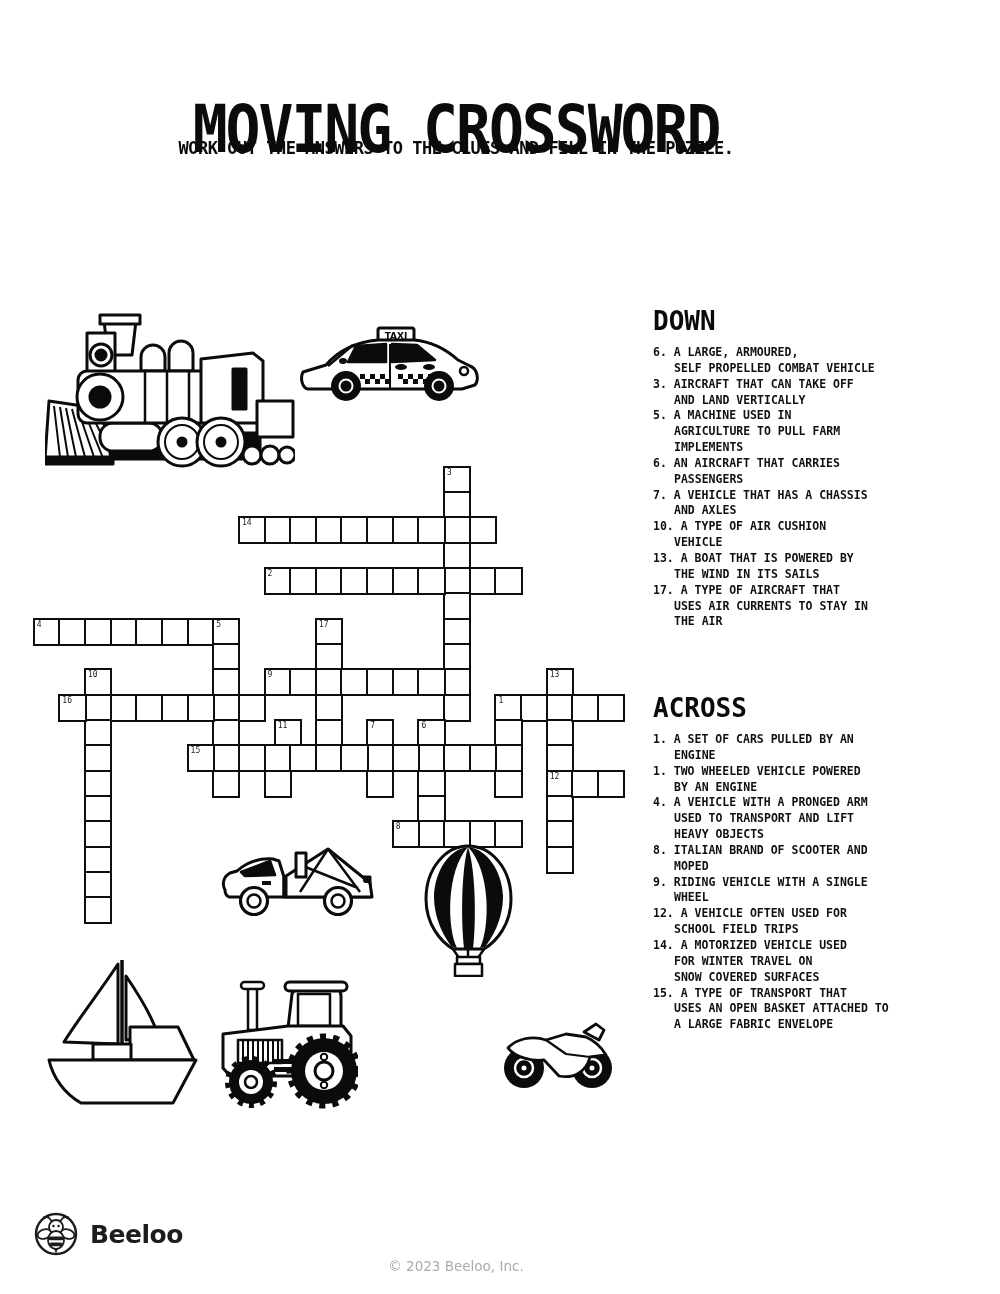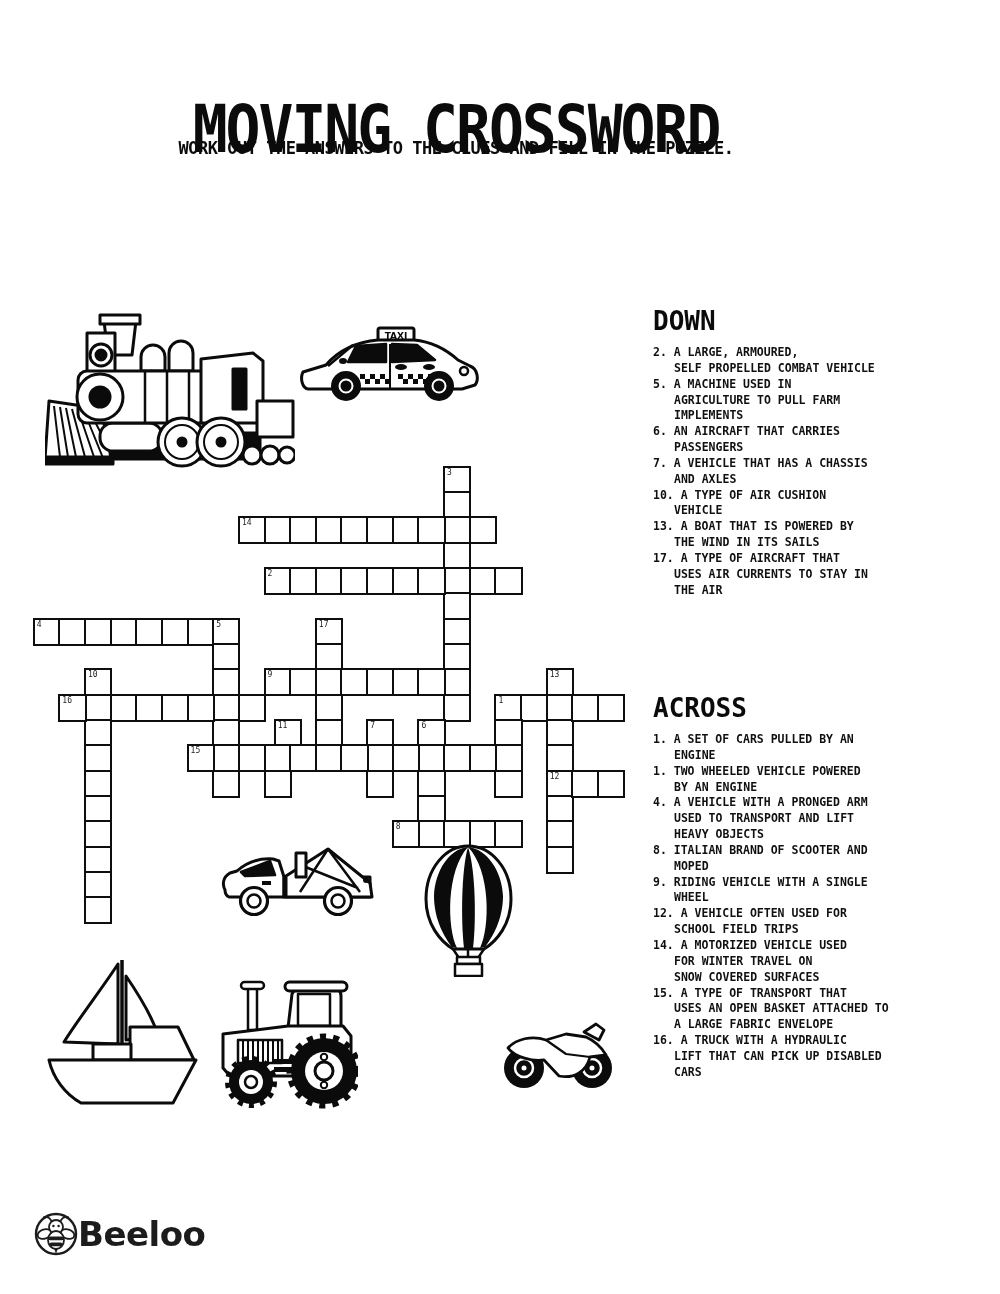--- a/index.html
+++ b/index.html
@@ -15,22 +15,22 @@
   .grid{position:absolute;left:32.7px;top:465.5px;}
   .cell{position:absolute;background:#fff;border:2.6px solid #0e0e0e;box-sizing:border-box;}
   .cnum{position:absolute;top:0;left:2px;font-family:"DejaVu Sans Mono",monospace;
         font-size:8px;font-weight:400;color:#222;line-height:9px;}
   .clues{position:absolute;width:320px;left:653px;}
   .clues h2{margin:0 0 9px 0;font-family:"DejaVu Sans Mono",monospace;font-weight:900;
             font-size:26px;letter-spacing:0;color:#0b0b0b;transform-origin:left;transform:scaleY(1.05);}
   .clue{margin:0;font-family:"DejaVu Sans Mono",monospace;font-weight:bold;font-size:11.5px;
         line-height:15.85px;white-space:pre-line;padding-left:21px;text-indent:-21px;color:#101010;}
   .brandrow{position:absolute;left:34px;top:1212px;display:flex;align-items:center;}
-  .brandname{font-family:"DejaVu Sans",sans-serif;font-weight:bold;font-size:34px;
-             color:#1c1c1c;letter-spacing:-0.5px;}
+  .brandname{font-family:"DejaVu Sans",sans-serif;font-weight:bold;font-size:25px;
+             color:#1c1c1c;margin-left:12px;letter-spacing:-0.5px;}
   .copyright{position:absolute;top:1258px;left:0;width:100%;text-align:center;
              font-size:13.5px;color:#ababab;}
   .qrbox{position:absolute;left:914px;top:1200px;width:56px;text-align:center;}
   .qrcaption{font-size:12px;color:#b5b5b5;margin-top:3px;font-family:"DejaVu Sans",sans-serif;}
   svg{display:block;}
 </style>
 </head>
 <body>
 
 <div class="page">
@@ -251,22 +251,24 @@
         <span class="cnum">8</span>
       </div>
       <div class="cell" style="left: 410.4px; top: 354.9px; width: 28.25px; height: 27.95px;"></div>
       <div class="cell" style="left: 436.05px; top: 354.9px; width: 28.25px; height: 27.95px;"></div>
       <div class="cell" style="left: 461.7px; top: 354.9px; width: 28.25px; height: 27.95px;"></div>
     </div>
 
   <div class="clues" style="top:306px;">
     <h2>DOWN</h2>
     <div>
-        <p class="clue">2. A LARGE, ARMOURED,
+        <p class="clue">6. A LARGE, ARMOURED,
 SELF PROPELLED COMBAT VEHICLE</p>
+        <p class="clue">3. AIRCRAFT THAT CAN TAKE OFF
+AND LAND VERTICALLY</p>
         <p class="clue">5. A MACHINE USED IN
 AGRICULTURE TO PULL FARM
 IMPLEMENTS</p>
         <p class="clue">6. AN AIRCRAFT THAT CARRIES
 PASSENGERS</p>
         <p class="clue">7. A VEHICLE THAT HAS A CHASSIS
 AND AXLES</p>
         <p class="clue">10. A TYPE OF AIR CUSHION
 VEHICLE</p>
         <p class="clue">13. A BOAT THAT IS POWERED BY
@@ -292,23 +294,20 @@
         <p class="clue">9. RIDING VEHICLE WITH A SINGLE
 WHEEL</p>
         <p class="clue">12. A VEHICLE OFTEN USED FOR
 SCHOOL FIELD TRIPS</p>
         <p class="clue">14. A MOTORIZED VEHICLE USED
 FOR WINTER TRAVEL ON
 SNOW COVERED SURFACES</p>
         <p class="clue">15. A TYPE OF TRANSPORT THAT
 USES AN OPEN BASKET ATTACHED TO
 A LARGE FABRIC ENVELOPE</p>
-        <p class="clue">16. A TRUCK WITH A HYDRAULIC
-LIFT THAT CAN PICK UP DISABLED
-CARS</p>
       </div>
   </div>
 
   <svg class="illus" style="left:220px;top:844px;" width="165" height="74" viewBox="0 0 165 74">
     <g stroke="#0b0b0b" fill="#fff" stroke-width="3" stroke-linejoin="round">
       <path d="M5,46 C2,40 3,33 10,29 L17,27 C27,18 39,14 53,15 L59,17 L64,33 L64,53 L9,53 C5,51 5,48 5,46 Z"></path>
       <polygon points="21,28 50,17 55,31 25,32" fill="#0b0b0b" stroke-width="2.5"></polygon>
       <rect x="64" y="33" width="86" height="20"></rect>
       <polygon points="66,32 108,5 150,39 152,53 66,53"></polygon>
       <path d="M108,5 L80,48 M108,5 L140,48 M78,20 L138,44" stroke-width="2.5" fill="none"></path>
@@ -404,20 +403,21 @@
       <circle cx="19.4" cy="14" r="1.2" fill="#1c1c1c"></circle>
         <circle cx="24.6" cy="14" r="1.2" fill="#1c1c1c"></circle>
       <ellipse cx="22" cy="28" rx="8" ry="9" fill="#fff" stroke="#1c1c1c" stroke-width="1.8"></ellipse>
       <rect x="14.6" y="24.5" width="14.8" height="3.8" rx="1.9" fill="#1c1c1c"></rect>
       <rect x="15.4" y="30.5" width="13.2" height="3.8" rx="1.9" fill="#1c1c1c"></rect>
       <polygon points="20,36.5 24,36.5 22,41.5" fill="#1c1c1c"></polygon>
     </svg>
     <span class="brandname">Beeloo</span>
   </div>
 
+  <div class="copyright">© 2023 Beeloo, Inc.</div>
 
   <div class="qrbox">
     <svg id="qr" width="52" height="52" viewBox="0 0 52 52" style="margin:0 auto;">
         <path d="M0.00,0.00h2.48v2.48h-2.48zM2.48,0.00h2.48v2.48h-2.48zM4.95,0.00h2.48v2.48h-2.48zM7.43,0.00h2.48v2.48h-2.48zM9.90,0.00h2.48v2.48h-2.48zM12.38,0.00h2.48v2.48h-2.48zM14.86,0.00h2.48v2.48h-2.48zM0.00,2.48h2.48v2.48h-2.48zM14.86,2.48h2.48v2.48h-2.48zM0.00,4.95h2.48v2.48h-2.48zM4.95,4.95h2.48v2.48h-2.48zM7.43,4.95h2.48v2.48h-2.48zM9.90,4.95h2.48v2.48h-2.48zM14.86,4.95h2.48v2.48h-2.48zM0.00,7.43h2.48v2.48h-2.48zM4.95,7.43h2.48v2.48h-2.48zM7.43,7.43h2.48v2.48h-2.48zM9.90,7.43h2.48v2.48h-2.48zM14.86,7.43h2.48v2.48h-2.48zM0.00,9.90h2.48v2.48h-2.48zM4.95,9.90h2.48v2.48h-2.48zM7.43,9.90h2.48v2.48h-2.48zM9.90,9.90h2.48v2.48h-2.48zM14.86,9.90h2.48v2.48h-2.48zM0.00,12.38h2.48v2.48h-2.48zM14.86,12.38h2.48v2.48h-2.48zM0.00,14.86h2.48v2.48h-2.48zM2.48,14.86h2.48v2.48h-2.48zM4.95,14.86h2.48v2.48h-2.48zM7.43,14.86h2.48v2.48h-2.48zM9.90,14.86h2.48v2.48h-2.48zM12.38,14.86h2.48v2.48h-2.48zM14.86,14.86h2.48v2.48h-2.48zM34.67,0.00h2.48v2.48h-2.48zM37.14,0.00h2.48v2.48h-2.48zM39.62,0.00h2.48v2.48h-2.48zM42.10,0.00h2.48v2.48h-2.48zM44.57,0.00h2.48v2.48h-2.48zM47.05,0.00h2.48v2.48h-2.48zM49.52,0.00h2.48v2.48h-2.48zM34.67,2.48h2.48v2.48h-2.48zM49.52,2.48h2.48v2.48h-2.48zM34.67,4.95h2.48v2.48h-2.48zM39.62,4.95h2.48v2.48h-2.48zM42.10,4.95h2.48v2.48h-2.48zM44.57,4.95h2.48v2.48h-2.48zM49.52,4.95h2.48v2.48h-2.48zM34.67,7.43h2.48v2.48h-2.48zM39.62,7.43h2.48v2.48h-2.48zM42.10,7.43h2.48v2.48h-2.48zM44.57,7.43h2.48v2.48h-2.48zM49.52,7.43h2.48v2.48h-2.48zM34.67,9.90h2.48v2.48h-2.48zM39.62,9.90h2.48v2.48h-2.48zM42.10,9.90h2.48v2.48h-2.48zM44.57,9.90h2.48v2.48h-2.48zM49.52,9.90h2.48v2.48h-2.48zM34.67,12.38h2.48v2.48h-2.48zM49.52,12.38h2.48v2.48h-2.48zM34.67,14.86h2.48v2.48h-2.48zM37.14,14.86h2.48v2.48h-2.48zM39.62,14.86h2.48v2.48h-2.48zM42.10,14.86h2.48v2.48h-2.48zM44.57,14.86h2.48v2.48h-2.48zM47.05,14.86h2.48v2.48h-2.48zM49.52,14.86h2.48v2.48h-2.48zM0.00,34.67h2.48v2.48h-2.48zM2.48,34.67h2.48v2.48h-2.48zM4.95,34.67h2.48v2.48h-2.48zM7.43,34.67h2.48v2.48h-2.48zM9.90,34.67h2.48v2.48h-2.48zM12.38,34.67h2.48v2.48h-2.48zM14.86,34.67h2.48v2.48h-2.48zM0.00,37.14h2.48v2.48h-2.48zM14.86,37.14h2.48v2.48h-2.48zM0.00,39.62h2.48v2.48h-2.48zM4.95,39.62h2.48v2.48h-2.48zM7.43,39.62h2.48v2.48h-2.48zM9.90,39.62h2.48v2.48h-2.48zM14.86,39.62h2.48v2.48h-2.48zM0.00,42.10h2.48v2.48h-2.48zM4.95,42.10h2.48v2.48h-2.48zM7.43,42.10h2.48v2.48h-2.48zM9.90,42.10h2.48v2.48h-2.48zM14.86,42.10h2.48v2.48h-2.48zM0.00,44.57h2.48v2.48h-2.48zM4.95,44.57h2.48v2.48h-2.48zM7.43,44.57h2.48v2.48h-2.48zM9.90,44.57h2.48v2.48h-2.48zM14.86,44.57h2.48v2.48h-2.48zM0.00,47.05h2.48v2.48h-2.48zM14.86,47.05h2.48v2.48h-2.48zM0.00,49.52h2.48v2.48h-2.48zM2.48,49.52h2.48v2.48h-2.48zM4.95,49.52h2.48v2.48h-2.48zM7.43,49.52h2.48v2.48h-2.48zM9.90,49.52h2.48v2.48h-2.48zM12.38,49.52h2.48v2.48h-2.48zM14.86,49.52h2.48v2.48h-2.48zM19.81,0.00h2.48v2.48h-2.48zM22.29,0.00h2.48v2.48h-2.48zM24.76,0.00h2.48v2.48h-2.48zM27.24,0.00h2.48v2.48h-2.48zM24.76,2.48h2.48v2.48h-2.48zM27.24,2.48h2.48v2.48h-2.48zM29.71,2.48h2.48v2.48h-2.48zM19.81,4.95h2.48v2.48h-2.48zM22.29,4.95h2.48v2.48h-2.48zM24.76,4.95h2.48v2.48h-2.48zM29.71,4.95h2.48v2.48h-2.48zM19.81,7.43h2.48v2.48h-2.48zM19.81,9.90h2.48v2.48h-2.48zM22.29,9.90h2.48v2.48h-2.48zM24.76,9.90h2.48v2.48h-2.48zM27.24,9.90h2.48v2.48h-2.48zM29.71,9.90h2.48v2.48h-2.48zM19.81,12.38h2.48v2.48h-2.48zM22.29,12.38h2.48v2.48h-2.48zM24.76,12.38h2.48v2.48h-2.48zM19.81,14.86h2.48v2.48h-2.48zM22.29,17.33h2.48v2.48h-2.48zM24.76,17.33h2.48v2.48h-2.48zM27.24,17.33h2.48v2.48h-2.48zM29.71,17.33h2.48v2.48h-2.48zM7.43,19.81h2.48v2.48h-2.48zM9.90,19.81h2.48v2.48h-2.48zM12.38,19.81h2.48v2.48h-2.48zM14.86,19.81h2.48v2.48h-2.48zM17.33,19.81h2.48v2.48h-2.48zM24.76,19.81h2.48v2.48h-2.48zM32.19,19.81h2.48v2.48h-2.48zM37.14,19.81h2.48v2.48h-2.48zM39.62,19.81h2.48v2.48h-2.48zM0.00,22.29h2.48v2.48h-2.48zM4.95,22.29h2.48v2.48h-2.48zM7.43,22.29h2.48v2.48h-2.48zM14.86,22.29h2.48v2.48h-2.48zM17.33,22.29h2.48v2.48h-2.48zM19.81,22.29h2.48v2.48h-2.48zM24.76,22.29h2.48v2.48h-2.48zM27.24,22.29h2.48v2.48h-2.48zM32.19,22.29h2.48v2.48h-2.48zM37.14,22.29h2.48v2.48h-2.48zM42.10,22.29h2.48v2.48h-2.48zM0.00,24.76h2.48v2.48h-2.48zM2.48,24.76h2.48v2.48h-2.48zM7.43,24.76h2.48v2.48h-2.48zM12.38,24.76h2.48v2.48h-2.48zM17.33,24.76h2.48v2.48h-2.48zM29.71,24.76h2.48v2.48h-2.48zM32.19,24.76h2.48v2.48h-2.48zM39.62,24.76h2.48v2.48h-2.48zM44.57,24.76h2.48v2.48h-2.48zM47.05,24.76h2.48v2.48h-2.48zM0.00,27.24h2.48v2.48h-2.48zM2.48,27.24h2.48v2.48h-2.48zM12.38,27.24h2.48v2.48h-2.48zM17.33,27.24h2.48v2.48h-2.48zM19.81,27.24h2.48v2.48h-2.48zM24.76,27.24h2.48v2.48h-2.48zM29.71,27.24h2.48v2.48h-2.48zM42.10,27.24h2.48v2.48h-2.48zM2.48,29.71h2.48v2.48h-2.48zM4.95,29.71h2.48v2.48h-2.48zM7.43,29.71h2.48v2.48h-2.48zM9.90,29.71h2.48v2.48h-2.48zM17.33,29.71h2.48v2.48h-2.48zM32.19,29.71h2.48v2.48h-2.48zM37.14,29.71h2.48v2.48h-2.48zM44.57,29.71h2.48v2.48h-2.48zM47.05,29.71h2.48v2.48h-2.48zM49.52,29.71h2.48v2.48h-2.48zM24.76,32.19h2.48v2.48h-2.48zM34.67,32.19h2.48v2.48h-2.48zM37.14,32.19h2.48v2.48h-2.48zM47.05,32.19h2.48v2.48h-2.48zM22.29,34.67h2.48v2.48h-2.48zM39.62,34.67h2.48v2.48h-2.48zM44.57,34.67h2.48v2.48h-2.48zM47.05,34.67h2.48v2.48h-2.48zM19.81,37.14h2.48v2.48h-2.48zM27.24,37.14h2.48v2.48h-2.48zM29.71,37.14h2.48v2.48h-2.48zM32.19,37.14h2.48v2.48h-2.48zM34.67,37.14h2.48v2.48h-2.48zM37.14,37.14h2.48v2.48h-2.48zM39.62,37.14h2.48v2.48h-2.48zM47.05,37.14h2.48v2.48h-2.48zM19.81,39.62h2.48v2.48h-2.48zM27.24,39.62h2.48v2.48h-2.48zM29.71,39.62h2.48v2.48h-2.48zM32.19,39.62h2.48v2.48h-2.48zM37.14,39.62h2.48v2.48h-2.48zM44.57,39.62h2.48v2.48h-2.48zM47.05,39.62h2.48v2.48h-2.48zM29.71,42.10h2.48v2.48h-2.48zM37.14,42.10h2.48v2.48h-2.48zM39.62,42.10h2.48v2.48h-2.48zM42.10,42.10h2.48v2.48h-2.48zM47.05,42.10h2.48v2.48h-2.48zM27.24,44.57h2.48v2.48h-2.48zM32.19,44.57h2.48v2.48h-2.48zM39.62,44.57h2.48v2.48h-2.48zM44.57,44.57h2.48v2.48h-2.48zM29.71,47.05h2.48v2.48h-2.48zM34.67,47.05h2.48v2.48h-2.48zM39.62,47.05h2.48v2.48h-2.48zM42.10,47.05h2.48v2.48h-2.48zM44.57,47.05h2.48v2.48h-2.48zM49.52,47.05h2.48v2.48h-2.48zM24.76,49.52h2.48v2.48h-2.48zM27.24,49.52h2.48v2.48h-2.48zM32.19,49.52h2.48v2.48h-2.48zM34.67,49.52h2.48v2.48h-2.48zM44.57,49.52h2.48v2.48h-2.48z" fill="#1a1a1a"></path>
       </svg>
     <div class="qrcaption">qLKNz7yzy</div>
   </div>
 
 </div>
 

